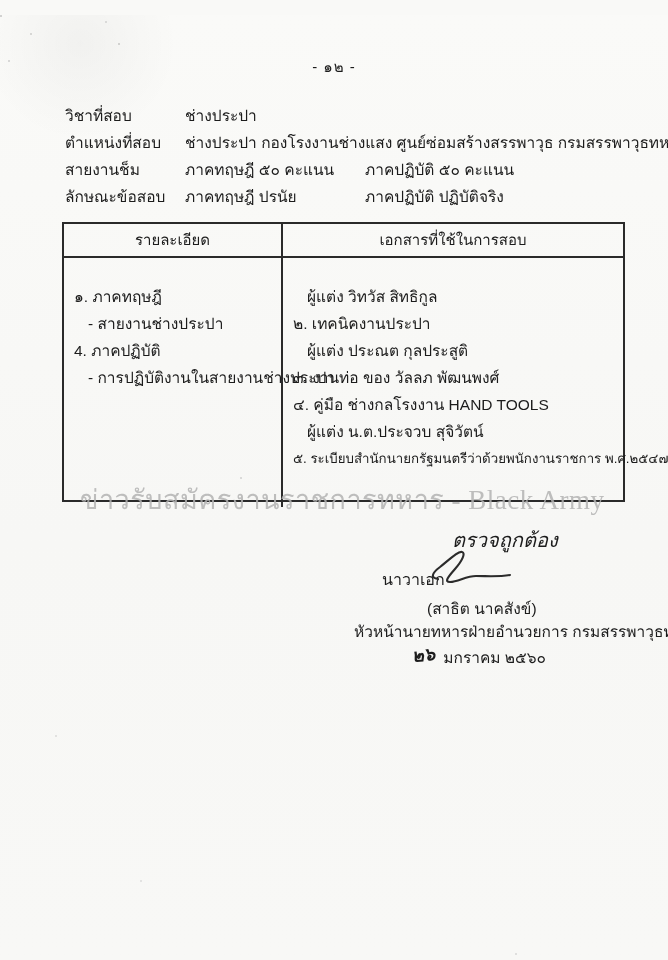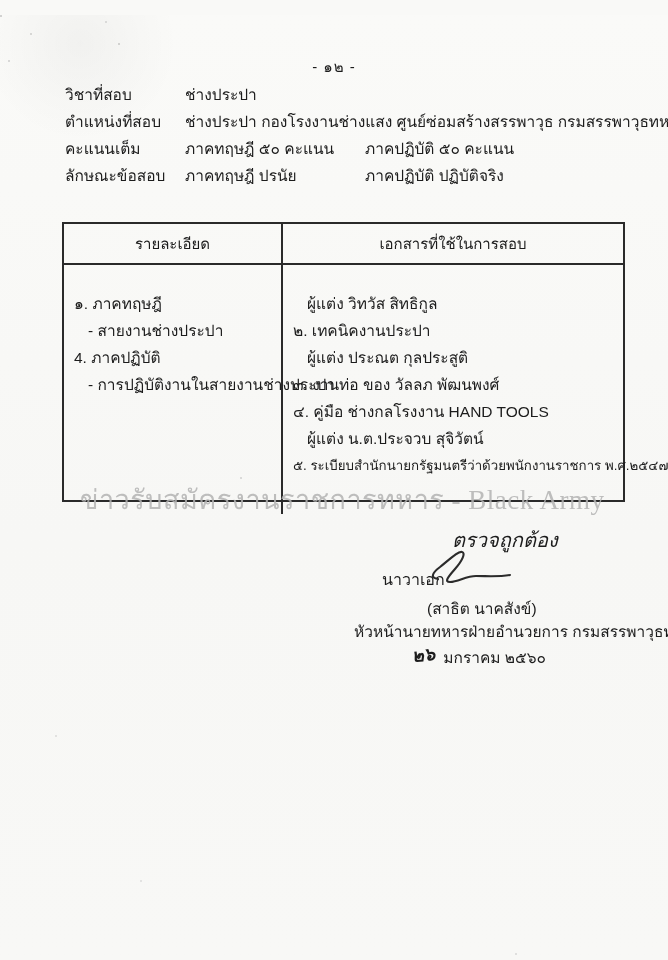--- a/index.html
+++ b/index.html
@@ -19,32 +19,32 @@
     margin-top: 15px;
   }
   .noise { position:absolute; width:2px; height:2px; background:#9a9a9a; border-radius:50%; opacity:.55;
     box-shadow: 30px 18px 0 #aaa, 105px 6px 0 #b5b5b5, 118px 28px 0 #9f9f9f, 8px 45px 0 #ababab,
                 55px 720px 0 #c2c2c2, 240px 462px 0 #b0b0b0, 515px 938px 0 #bdbdbd, 140px 865px 0 #c6c6c6; }
   .page-number {
     position:absolute; top:40px; left:0; right:0;
     text-align:center; font-size:15px; letter-spacing:1px;
   }
   
-  .fields { position:absolute; left:65px; top:66px; width:575px; }
+  .fields { position:absolute; left:65px; top:87px; width:575px; }
   .frow { display:flex; height:27px; align-items:center; font-size:15.5px; }
   .flabel { width:120px; flex:0 0 120px; }
   .fv1 { width:180px; flex:0 0 180px; white-space:nowrap; }
   .fv1.wide { flex:1; width:auto; white-space:nowrap; }
   .fv2 { flex:1; white-space:nowrap; }
   
   .doc-table {
     position:absolute; left:62px; top:207px; width:563px; height:280px;
     border:2px solid #2a2a2a;
   }
-  .thead { display:flex; height:41px; border-bottom:2px solid #2a2a2a; }
+  .thead { display:flex; height:34px; border-bottom:2px solid #2a2a2a; }
   .th { display:flex; align-items:center; justify-content:center; font-size:15px; }
   .th-left { width:219px; border-right:2px solid #2a2a2a; }
   .th-right { flex:1; }
   .tbody { display:flex; height:249px; }
   .col-left { width:219px; border-right:2px solid #2a2a2a; padding:25px 18px 0 10px; }
   .col-right { flex:1; padding:25px 4px 0 10px; }
   .tline { height:27px; font-size:15.5px; white-space:nowrap; display:flex; align-items:center; }
   .tline.indent { padding-left:14px; }
   .tline.small { font-size:13.3px; }
   
@@ -77,21 +77,21 @@
   <div class="fields">
     <div class="frow">
       <span class="flabel">วิชาที่สอบ</span>
       <span class="fv1 wide">ช่างประปา</span>
     </div>
     <div class="frow">
       <span class="flabel">ตำแหน่งที่สอบ</span>
       <span class="fv1 wide">ช่างประปา กองโรงงานช่างแสง ศูนย์ซ่อมสร้างสรรพาวุธ กรมสรรพาวุธทหารเรือ</span>
     </div>
     <div class="frow">
-      <span class="flabel">คะแนนเต็ม</span>
+      <span class="flabel">สายงานช็ม</span>
       <span class="fv1">ภาคทฤษฎี ๕๐ คะแนน</span>
       <span class="fv2">ภาคปฏิบัติ ๕๐ คะแนน</span>
     </div>
     <div class="frow">
       <span class="flabel">ลักษณะข้อสอบ</span>
       <span class="fv1">ภาคทฤษฎี ปรนัย</span>
       <span class="fv2">ภาคปฏิบัติ ปฏิบัติจริง</span>
     </div>
   </div>
 

